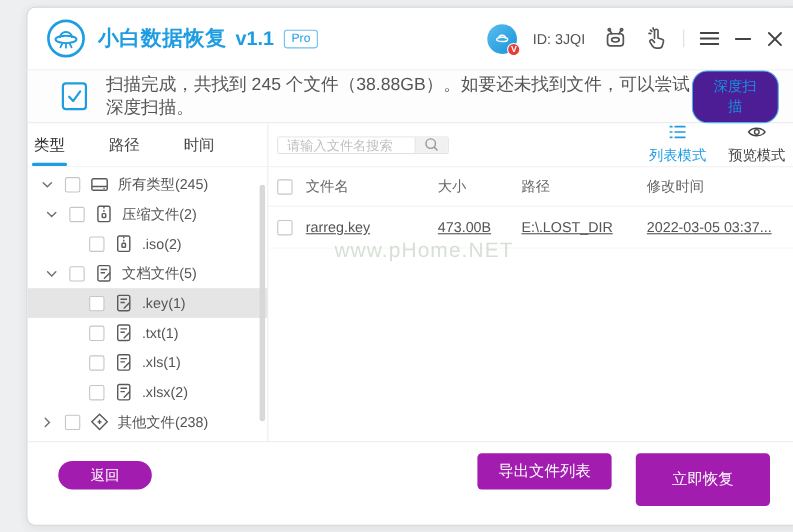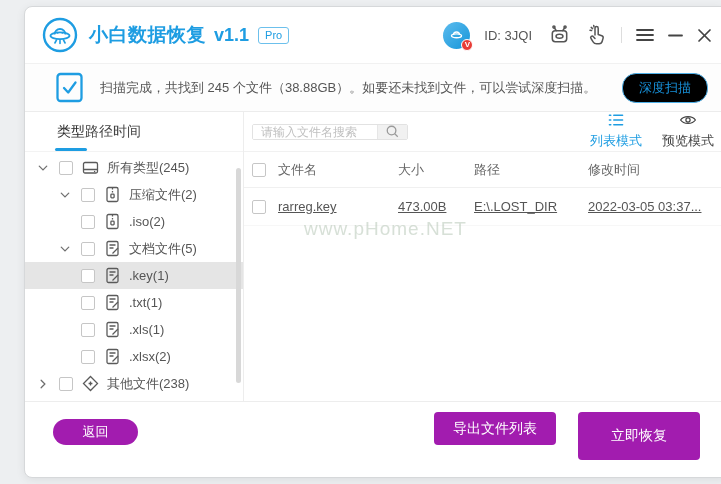--- a/index.html
+++ b/index.html
@@ -35,37 +35,37 @@
   }
   .user-id { font-size:13px; color:#555; margin-right:2px; }
   .tb-icon { display:flex; align-items:center; justify-content:center; cursor:pointer; }
   .tb-sep { width:1px; height:16px; background:#ddd; }
   
   .banner {
     height:49px; flex:0 0 49px; display:flex; align-items:center;
     padding:0 20px 0 30px; border-top:1px solid #f1f1f1; border-bottom:1px solid #ececec;
     background:#fdfdfd;
   }
-  .banner-text { font-size:13px; color:#555; margin-left:16px; }
+  .banner-text { font-size:16px; color:#555; margin-left:16px; }
   .deep-scan-btn {
     margin-left:auto; font-size:13px; color:#1792dc; border:1px solid #4fb0e8;
-    background:#000000; border-radius:14px; padding:5px 16px; cursor:pointer;
+    background:#4c1d95; border-radius:14px; padding:5px 16px; cursor:pointer;
     font-family:inherit;
   }
   
   .main { flex:1; display:flex; min-height:0; }
   .sidebar { width:219px; flex:0 0 219px; border-right:1px solid #ededed; position:relative; }
-  .tabs { height:40px; display:flex; align-items:stretch; padding:0 0 0 32px; border-bottom:1px solid #f3f3f3; }
+  .tabs { height:40px; display:flex; align-items:stretch; padding:0 0 0 6px; gap:40px; border-bottom:1px solid #f3f3f3; }
   .tab { font-size:14px; color:#444; display:flex; align-items:center; position:relative; cursor:pointer; }
   .tab.active { color:#2b2b2b; }
   .tab.active::after { content:""; position:absolute; left:-2px; right:-2px; bottom:0; height:3px; background:#1e9de2; border-radius:2px; }
   .tree { padding-top:2px; }
   .tree-row { height:27px; display:flex; align-items:center; font-size:13px; color:#555; cursor:pointer; }
   .tree-row.selected { background:#e5e5e5;text-align:right; }
-  .pad0 { padding-left:12px; } .pad1 { padding-left:34px; } .pad2 { padding-left:56px; }
+  .pad0 { padding-left:12px; } .pad1 { padding-left:16px; } .pad2 { padding-left:56px; }
   .chev { width:13px; height:13px; margin-right:9px; flex:0 0 13px; display:flex; align-items:center; }
   .cbx { width:14px; height:14px; border:1px solid #c6c6c6; border-radius:2px; background:#fff; margin-right:9px; flex:0 0 14px; }
   .node-icon { width:17px; height:17px; margin-right:8px; flex:0 0 17px; }
   .side-scroll { position:absolute; right:2px; top:56px; width:5px; height:215px; background:#d8d8d8; border-radius:3px; }
   
   .content { flex:1; position:relative; display:flex; flex-direction:column; min-width:0; }
   .toolbar { height:40px; flex:0 0 40px; display:flex; align-items:center; padding:0 14px 0 8px; border-bottom:1px solid #f1f1f1; }
   .searchbox { display:flex; align-items:stretch; height:16px; border:1px solid #e2e2e2; border-radius:2px; overflow:hidden; }
   .searchbox input {
     width:124px; border:none; outline:none; padding:0 8px; font-size:12px; color:#333;

